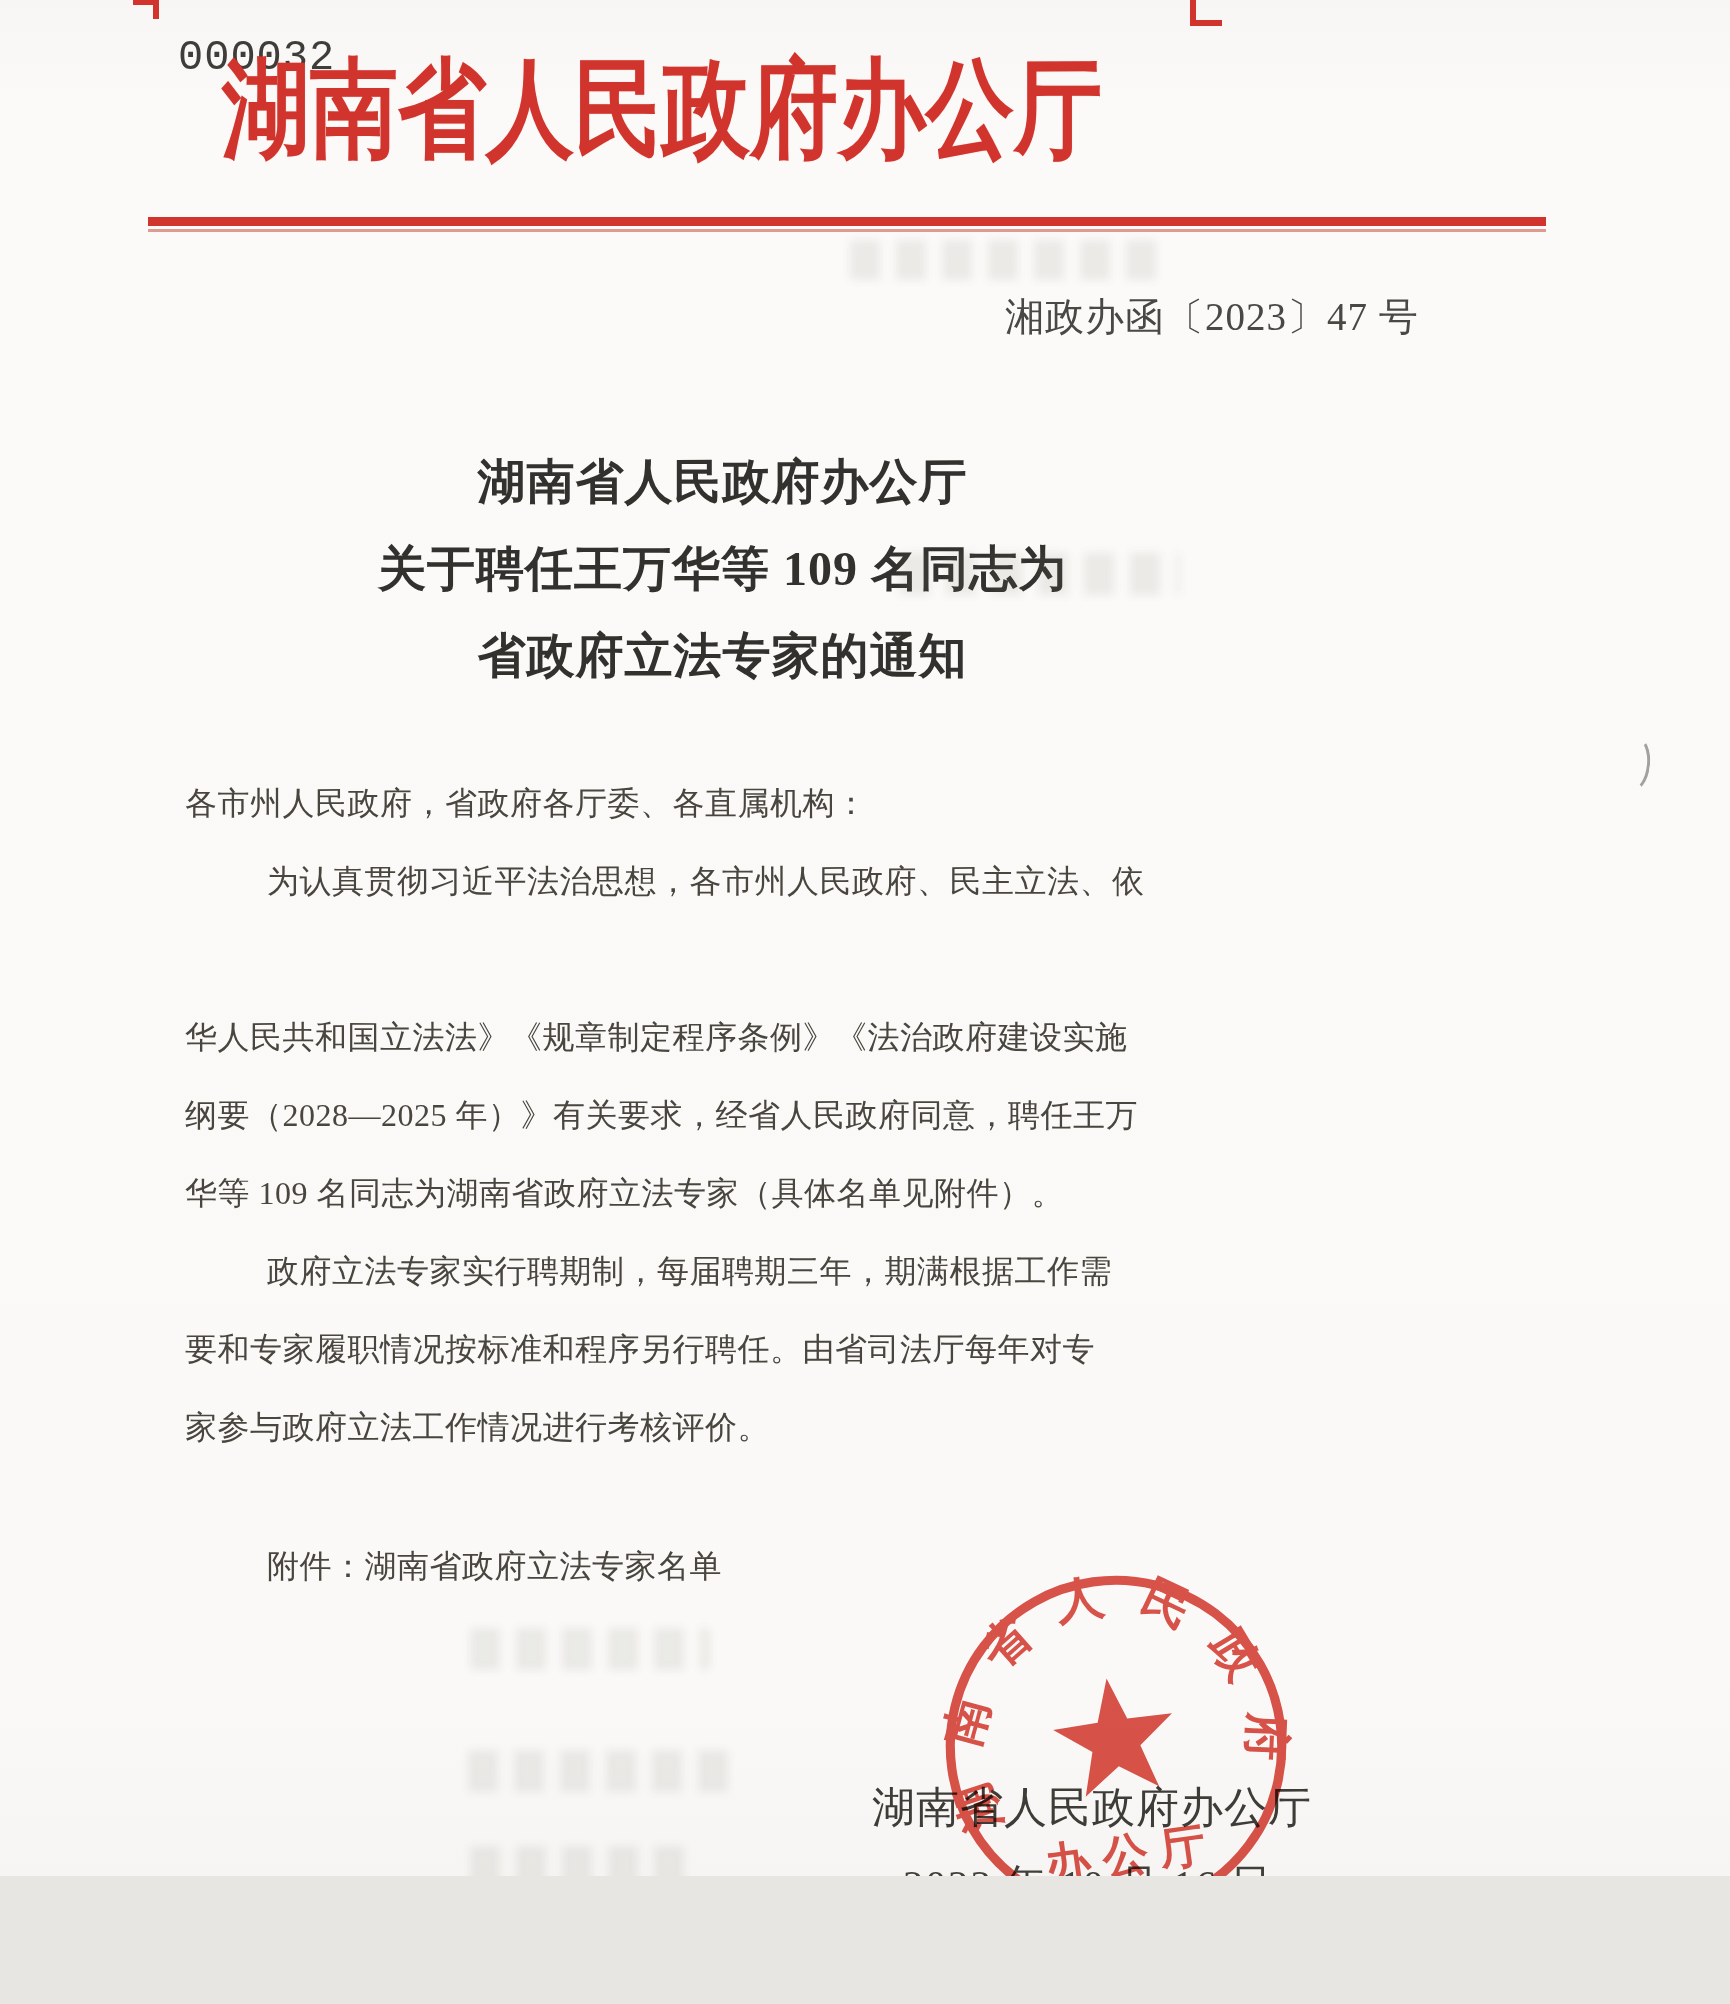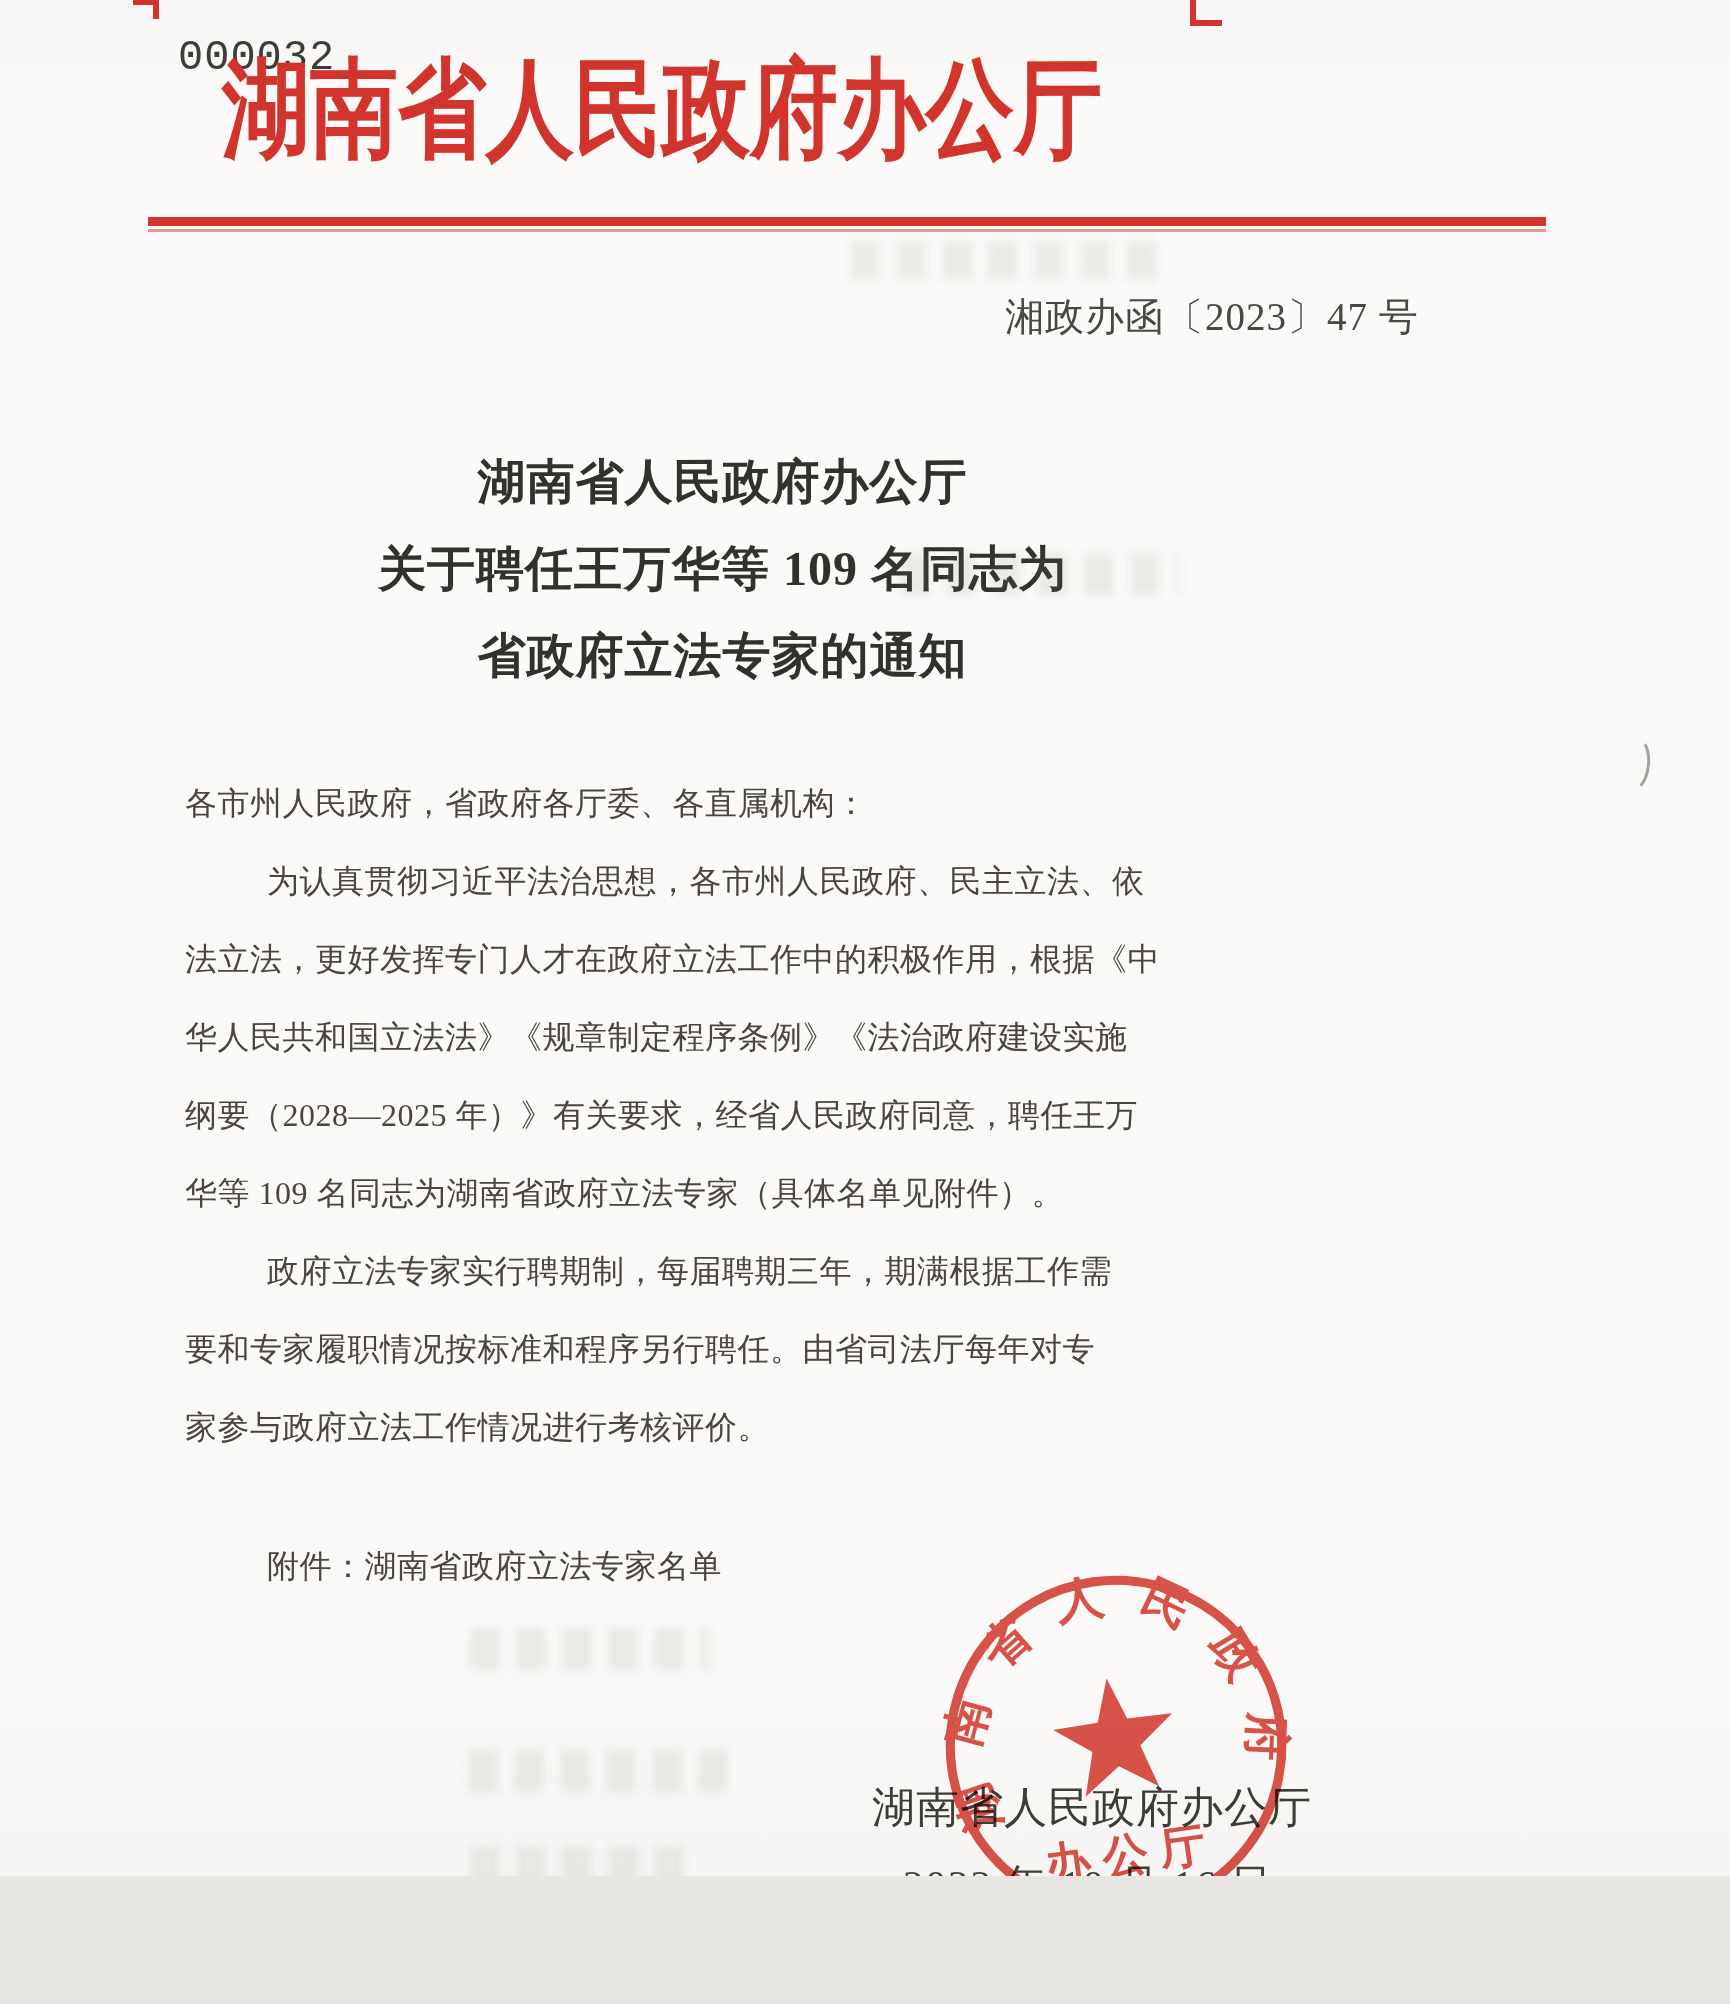--- a/index.html
+++ b/index.html
@@ -98,21 +98,20 @@
 
   <div class="title">
     <div>湖南省人民政府办公厅</div>
     <div>关于聘任王万华等 109 名同志为</div>
     <div>省政府立法专家的通知</div>
   </div>
 
   <div class="bl" style="top:779px">各市州人民政府，省政府各厅委、各直属机构：</div>
 
   <div class="bl indent" style="top:857px">为认真贯彻习近平法治思想，各市州人民政府、民主立法、依</div>
-  <div class="bl" style="top:935px">法立法，更好发挥专门人才在政府立法工作中的积极作用，根据《中</div>
   <div class="bl" style="top:1013px">华人民共和国立法法》《规章制定程序条例》《法治政府建设实施</div>
   <div class="bl" style="top:1091px">纲要（2028—2025 年）》有关要求，经省人民政府同意，聘任王万</div>
   <div class="bl" style="top:1169px">华等 109 名同志为湖南省政府立法专家（具体名单见附件）。</div>
   <div class="bl indent" style="top:1247px">政府立法专家实行聘期制，每届聘期三年，期满根据工作需</div>
   <div class="bl" style="top:1325px">要和专家履职情况按标准和程序另行聘任。由省司法厅每年对专</div>
   <div class="bl" style="top:1403px">家参与政府立法工作情况进行考核评价。</div>
 
   <div class="bl indent" style="top:1542px">附件：湖南省政府立法专家名单</div>
 
   <div class="signature">湖南省人民政府办公厅</div>

